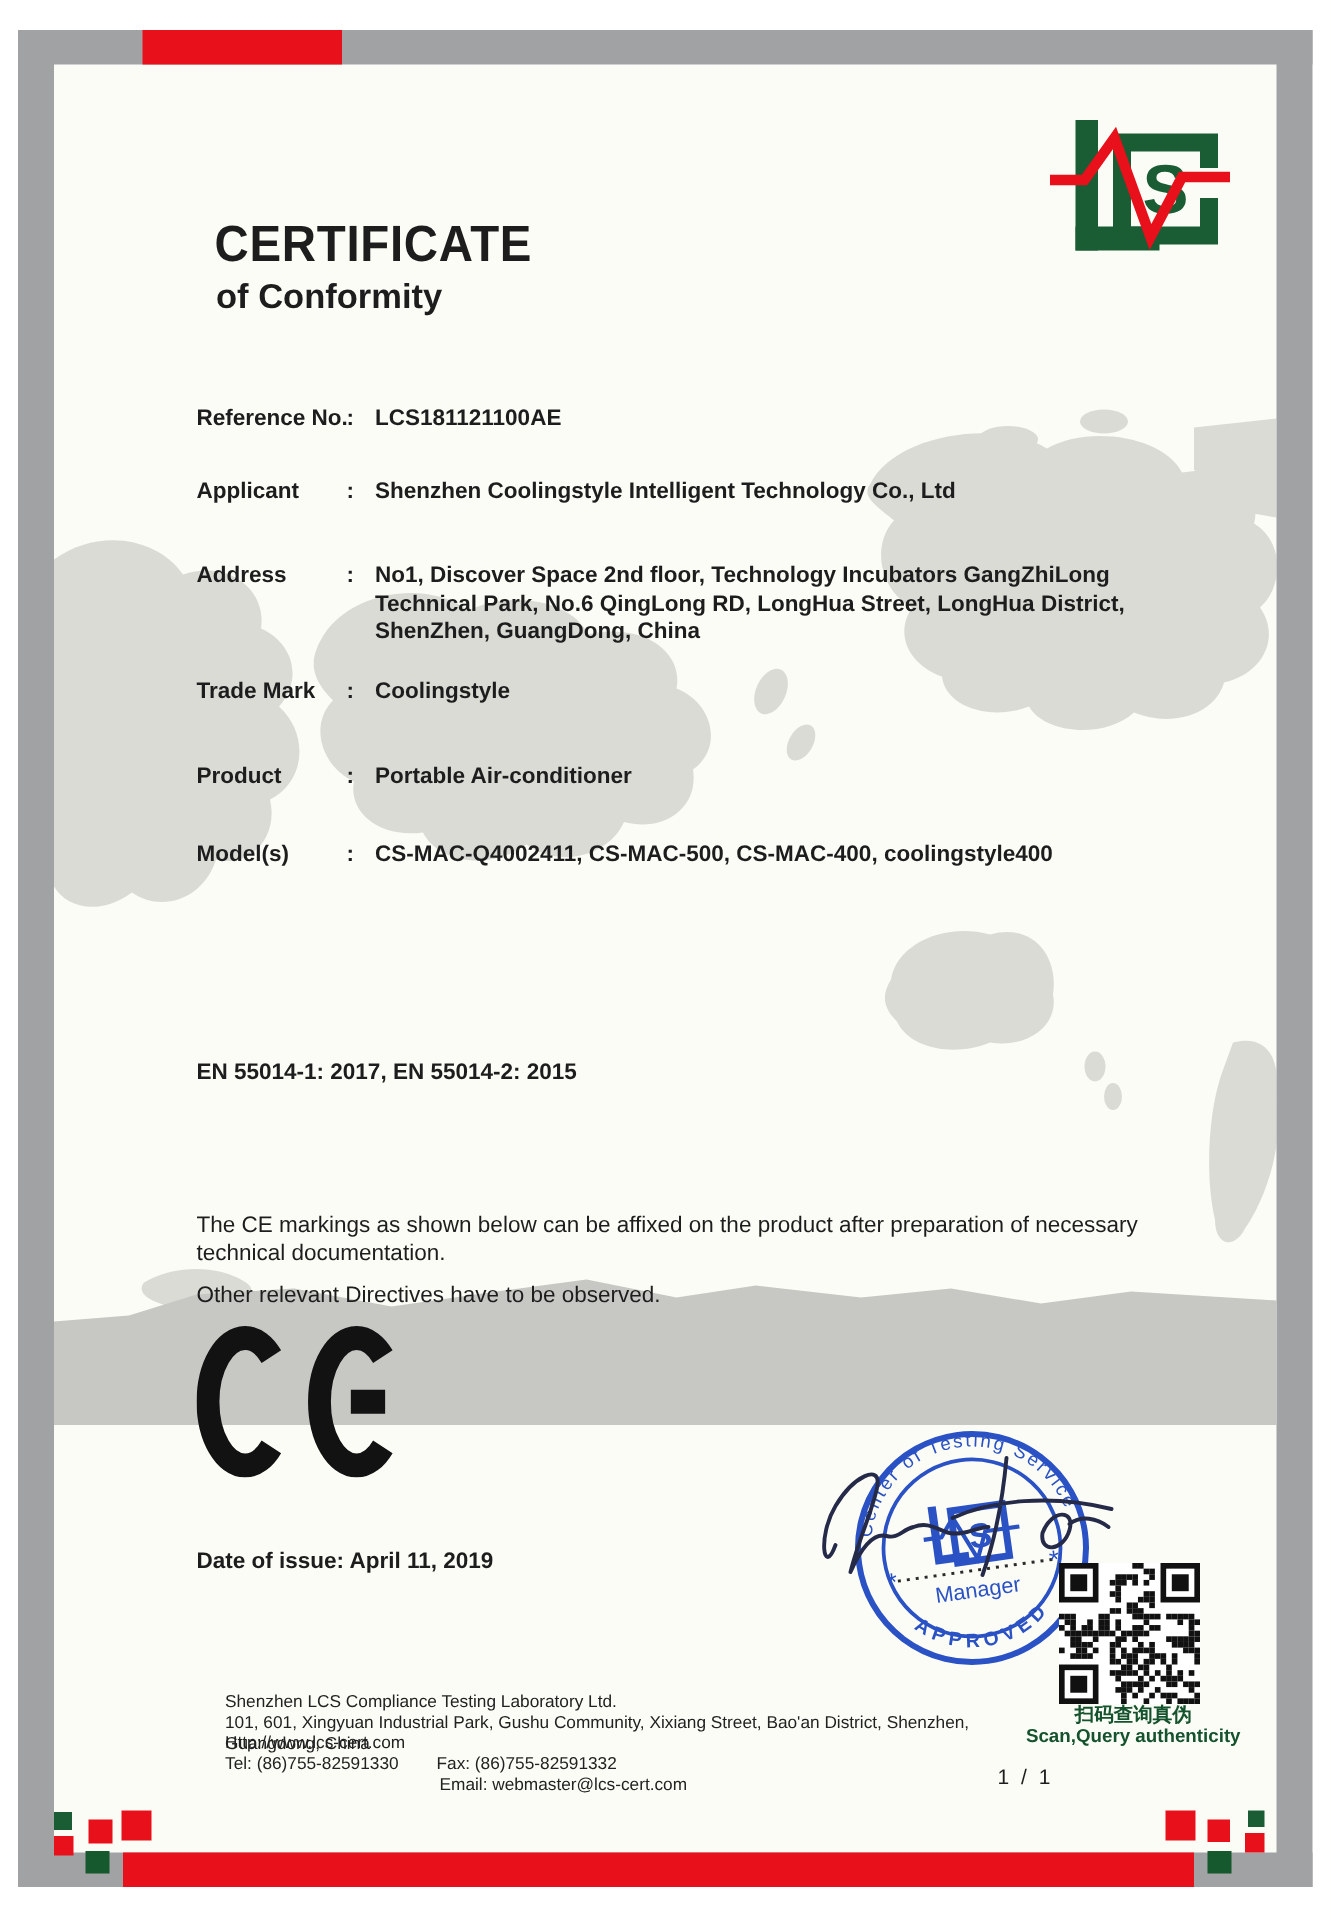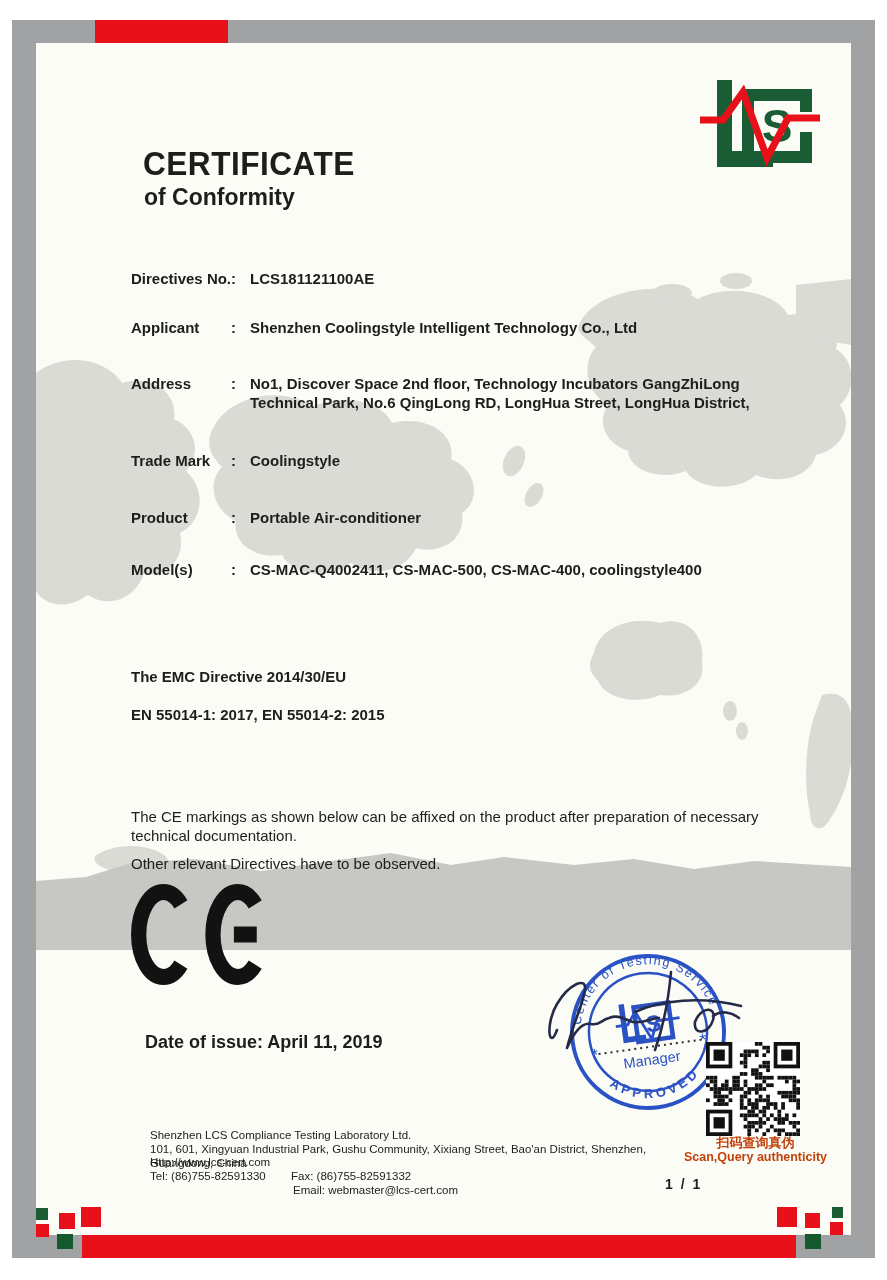--- a/index.html
+++ b/index.html
@@ -10,25 +10,25 @@
   .redseg{position:absolute;background:#e8101a;}
   .sq{position:absolute;}
   .title{position:absolute;left:143px;top:144px;font-size:34px;font-weight:bold;letter-spacing:.5px;transform:scaleX(.93);transform-origin:left;}
   .subtitle{position:absolute;left:144px;top:184px;font-size:23px;font-weight:bold;}
   .frow{position:absolute;left:0;width:100%;height:0;}
   .flabel{position:absolute;left:131px;font-size:15px;font-weight:bold;white-space:nowrap;}
   .fcolon{position:absolute;left:231px;font-size:15px;font-weight:bold;}
   .fvalue{position:absolute;left:250px;width:532px;font-size:15px;font-weight:bold;line-height:18.5px;}
   .para{position:absolute;left:131px;width:650px;font-size:15px;line-height:19px;}
   .bold{font-weight:bold;}
-  .date-line{position:absolute;left:145px;top:1032px;font-size:18px;font-weight:bold;}
+  .date-line{position:absolute;left:131px;top:1032px;font-size:15px;font-weight:bold;}
   .footer-line{position:absolute;font-size:11.5px;line-height:13px;color:#222;}
-  .pagenum{position:absolute;left:665px;top:1176px;font-size:14px;font-weight:bold;letter-spacing:2px;}
+  .pagenum{position:absolute;left:665px;top:1176px;font-size:14px;font-weight:normal;letter-spacing:2px;}
   .qrbox{position:absolute;left:706px;top:1042px;width:94px;height:94px;background:#ffffff;z-index:6;}
-  .qrcap{position:absolute;left:673px;width:165px;text-align:center;font-weight:bold;color:#c2410c;}
+  .qrcap{position:absolute;left:673px;width:165px;text-align:center;font-weight:bold;color:#14532d;}
   .stampwrap{position:absolute;left:556px;top:940px;width:184px;height:184px;transform:rotate(-8deg);z-index:4;}
   .sigwrap{position:absolute;left:543px;top:960px;width:208px;height:118px;z-index:5;}
   .cewrap{position:absolute;left:131px;top:884px;width:141px;height:101px;z-index:2;}
   .logo-wrap{position:absolute;left:698px;top:68px;width:130px;height:122px;}
   .mapsvg{position:absolute;left:36px;top:43px;z-index:0;}
   .z2{z-index:2;}
 </style>
 </head>
 <body>
 
@@ -92,54 +92,54 @@
         <text x="79" y="74" font-size="46" font-weight="bold" fill="#1a5c34" text-anchor="middle" font-family="Liberation Sans, sans-serif">S</text>
       </g>
       <polyline points="2,52 25,52 45,24 69,90 90,50 122,50" fill="none" stroke="#e8101a" stroke-width="7"></polyline>
     </svg>
   </div>
 
   <div class="title z2">CERTIFICATE</div>
   <div class="subtitle z2">of Conformity</div>
 
   <div class="frow z2" style="top:270px;">
-    <div class="flabel">Directives No.</div>
+    <div class="flabel">Reference No.</div>
     <div class="fcolon">:</div>
     <div class="fvalue">LCS181121100AE</div>
   </div>
   <div class="frow z2" style="top:319px;">
     <div class="flabel">Applicant</div>
     <div class="fcolon">:</div>
     <div class="fvalue">Shenzhen Coolingstyle Intelligent Technology Co., Ltd</div>
   </div>
   <div class="frow z2" style="top:375px;">
     <div class="flabel">Address</div>
     <div class="fcolon">:</div>
     <div class="fvalue">
       <div>No1, Discover Space 2nd floor, Technology Incubators GangZhiLong</div>
       <div>Technical Park, No.6 QingLong RD, LongHua Street, LongHua District,</div>
+      <div>ShenZhen, GuangDong, China</div>
     </div>
   </div>
   <div class="frow z2" style="top:452px;">
     <div class="flabel">Trade Mark</div>
     <div class="fcolon">:</div>
     <div class="fvalue">Coolingstyle</div>
   </div>
   <div class="frow z2" style="top:509px;">
     <div class="flabel">Product</div>
     <div class="fcolon">:</div>
     <div class="fvalue">Portable Air-conditioner</div>
   </div>
   <div class="frow z2" style="top:561px;">
     <div class="flabel">Model(s)</div>
     <div class="fcolon">:</div>
     <div class="fvalue">CS-MAC-Q4002411, CS-MAC-500, CS-MAC-400, coolingstyle400</div>
   </div>
 
-  <div class="para bold z2" style="top:667px;white-space:nowrap;">The EMC Directive 2014/30/EU</div>
   <div class="para bold z2" style="top:705px;white-space:nowrap;">EN 55014-1: 2017, EN 55014-2: 2015</div>
   <div class="para z2" style="top:807px;">The CE markings as shown below can be affixed on the product after preparation of necessary technical documentation.</div>
   <div class="para z2" style="top:854px;">Other relevant Directives have to be observed.</div>
 
   <div class="cewrap">
     <svg width="141" height="101" viewBox="0 0 148 101" preserveAspectRatio="none">
       <g fill="none" stroke="#121212" stroke-width="16">
         <path d="M 52.4,20.4 A 26,42.5 0 1 0 52.4,80.6"></path>
         <path d="M 130.4,20.4 A 26,42.5 0 1 0 130.4,80.6"></path>
         <path d="M 108,50.5 H 132"></path>

